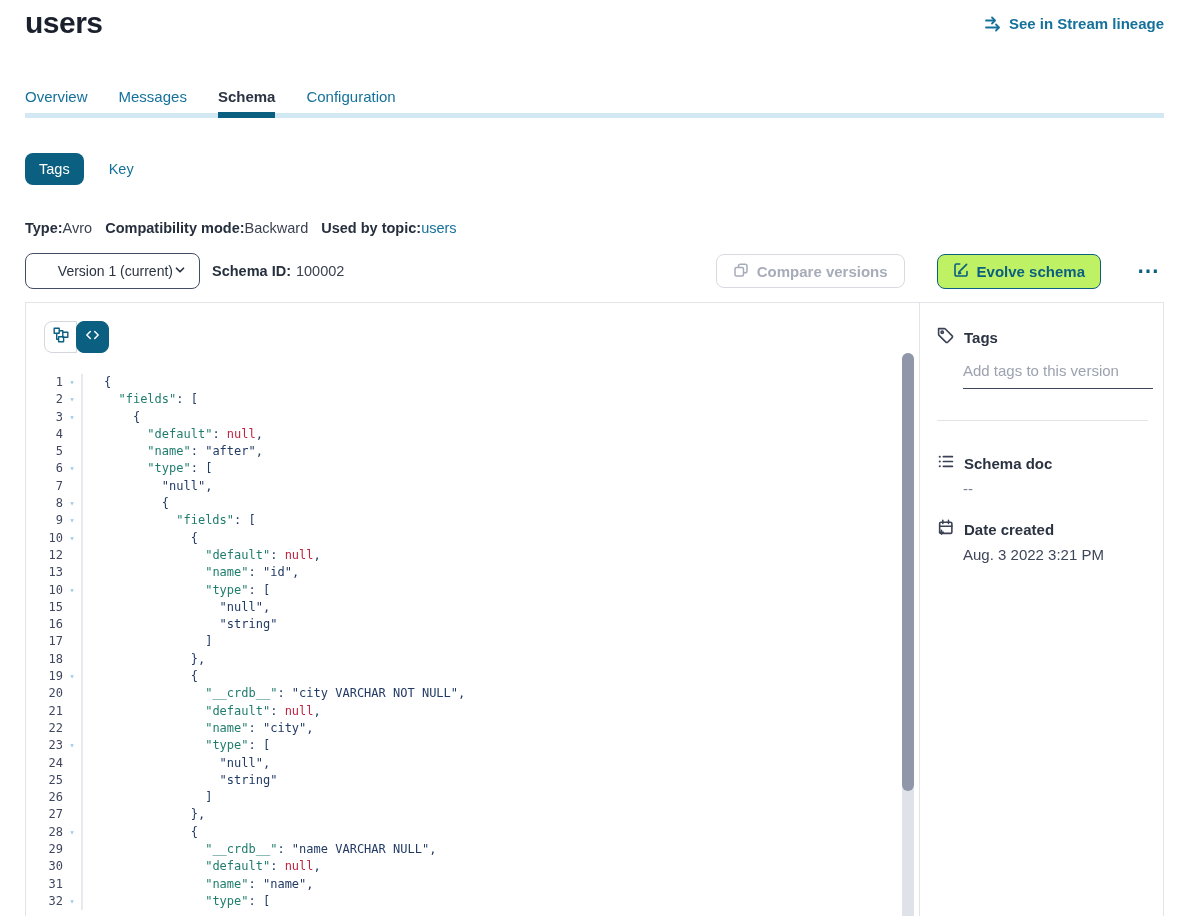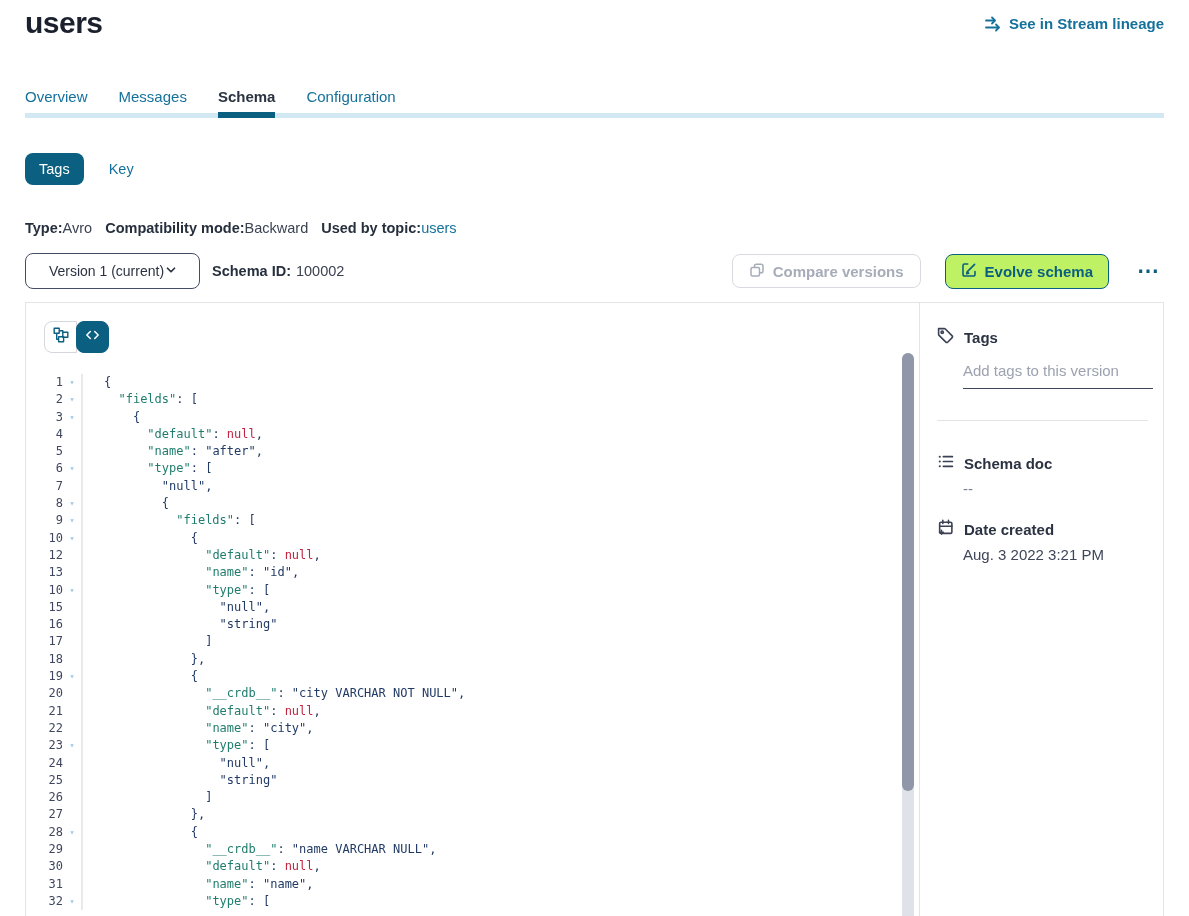--- a/index.html
+++ b/index.html
@@ -36,24 +36,24 @@
     font-size:14.5px; column-gap:13px; }
   .meta-pair { display:flex; }
   .meta-label { font-weight:700; color:#262F3D; }
   .meta-value { color:#3B4252; }
   .meta-link { color:#15719B; cursor:pointer; }
 
   
   .version-row { position:absolute; left:25px; top:253px; width:1139px; height:36px;
     display:flex; align-items:center; }
   .version-select { width:175px; height:36px; border:1px solid #454D66; border-radius:8px;
-    display:flex; align-items:center; justify-content:center; padding:0 12px 0 14px;
+    display:flex; align-items:center; justify-content:flex-end; padding:0 12px 0 14px;
     font-size:14px; color:#2B3342; cursor:pointer; background:#fff; }
   .schema-id { margin-left:12px; font-size:14.5px; display:flex; gap:5px; }
-  .version-actions { margin-left:auto; display:flex; align-items:center; gap:24px; }
+  .version-actions { margin-left:auto; display:flex; align-items:center; gap:32px; }
   .btn-secondary-disabled { height:34px; padding:0 16px; display:flex; align-items:center; gap:8px;
     border:1px solid #D8DADF; border-radius:8px; background:#fff; color:#A6ACB8;
     font-size:15px; font-weight:600; font-family:inherit; }
   .btn-outline { height:35px; padding:0 15px; display:flex; align-items:center; gap:8px;
     border:1px solid #0B5F80; border-radius:8px; background:#bef264; color:#0B5F80;
     font-size:15px; font-weight:700; font-family:inherit; cursor:pointer; }
   .more-btn { background:none; border:none; color:#0B5F80; font-size:22px; font-weight:700;
     cursor:pointer; line-height:1; padding:0 4px; letter-spacing:1px; font-family:inherit; }
 
   

